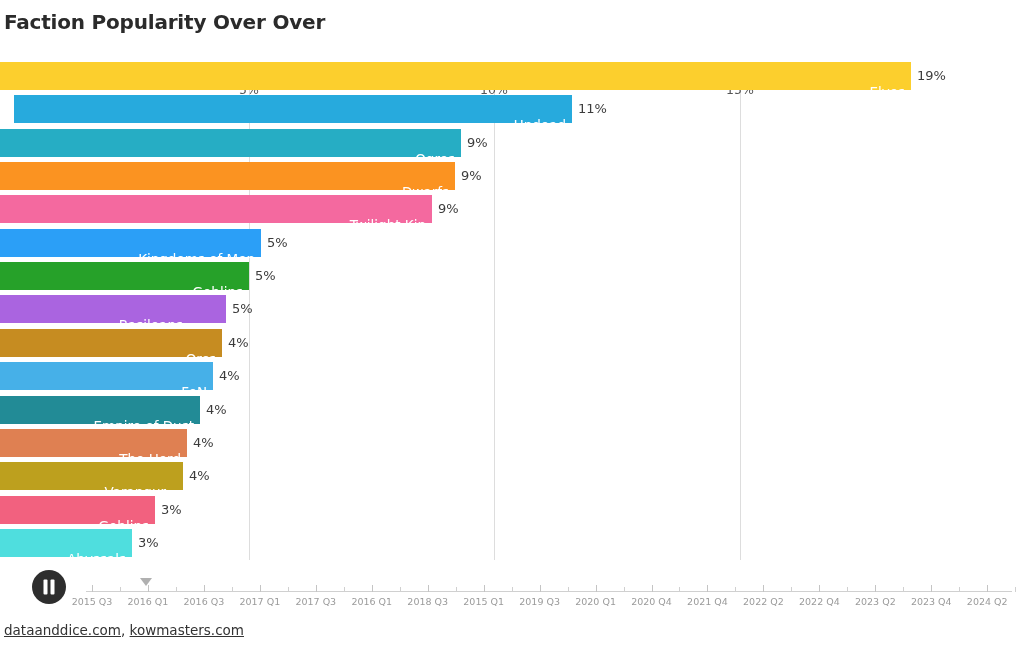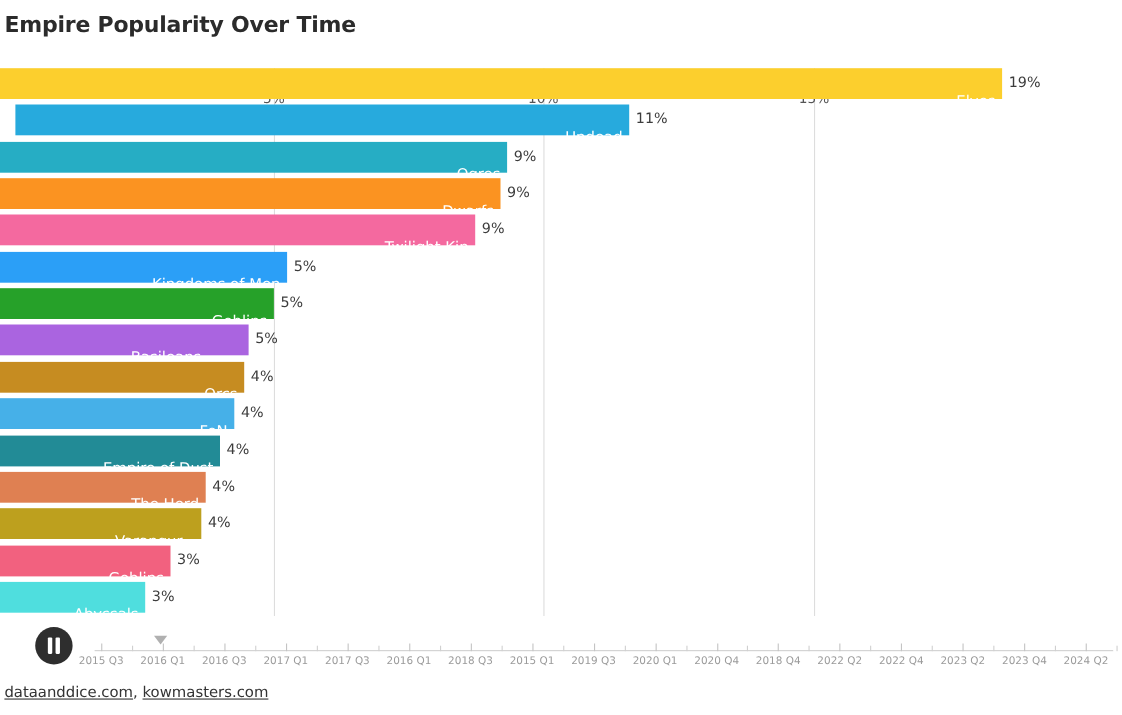--- a/index.html
+++ b/index.html
@@ -218,21 +218,21 @@
     color: #333333;
     text-decoration: underline;
   }
   .footer .sep { text-decoration: none; }
 </style>
 </head>
 <body>
 
 <div class="chart-root">
 
-  <div class="chart-title">Empire Popularity Over Time</div>
+  <div class="chart-title">Faction Popularity Over Over</div>
 
   <div class="plot">
     <div class="gridlines">
         <div class="gridline" style="left: 249px;"></div>
         <div class="gridline" style="left: 494px;"></div>
         <div class="gridline" style="left: 740px;"></div>
       </div>
     <div class="axis-labels">
         <div class="axis-tick-label" style="left: 249px; top: -22px;">5%</div>
         <div class="axis-tick-label" style="left: 494px; top: -22px;">10%</div>
@@ -356,21 +356,21 @@
         <div class="timeline-tick" style="left: 481.589px;"></div>
         <div class="timeline-label" style="left: 453.613px;">2019 Q3</div>
         <div class="timeline-tick major" style="left: 509.565px;"></div>
         <div class="timeline-tick" style="left: 537.541px;"></div>
         <div class="timeline-label" style="left: 509.565px;">2020 Q1</div>
         <div class="timeline-tick major" style="left: 565.517px;"></div>
         <div class="timeline-tick" style="left: 593.492px;"></div>
         <div class="timeline-label" style="left: 565.517px;">2020 Q4</div>
         <div class="timeline-tick major" style="left: 621.468px;"></div>
         <div class="timeline-tick" style="left: 649.444px;"></div>
-        <div class="timeline-label" style="left: 621.468px;">2018 Q4</div>
+        <div class="timeline-label" style="left: 621.468px;">2021 Q4</div>
         <div class="timeline-tick major" style="left: 677.42px;"></div>
         <div class="timeline-tick" style="left: 705.396px;"></div>
         <div class="timeline-label" style="left: 677.42px;">2022 Q2</div>
         <div class="timeline-tick major" style="left: 733.372px;"></div>
         <div class="timeline-tick" style="left: 761.347px;"></div>
         <div class="timeline-label" style="left: 733.372px;">2022 Q4</div>
         <div class="timeline-tick major" style="left: 789.323px;"></div>
         <div class="timeline-tick" style="left: 817.299px;"></div>
         <div class="timeline-label" style="left: 789.323px;">2023 Q2</div>
         <div class="timeline-tick major" style="left: 845.275px;"></div>

